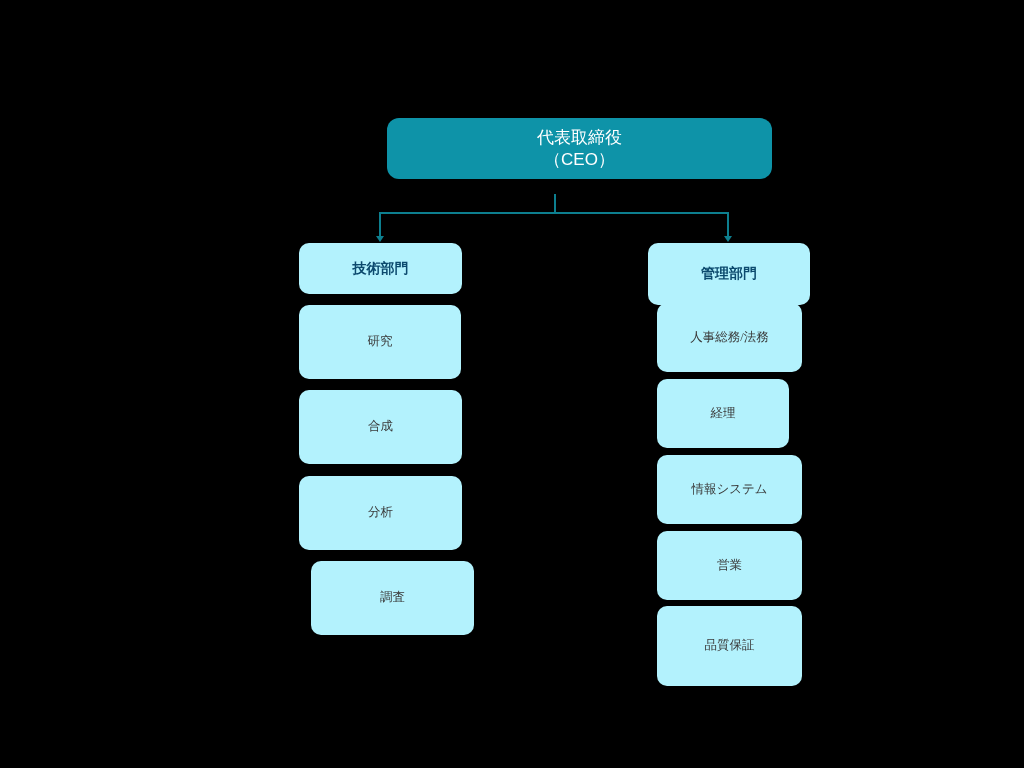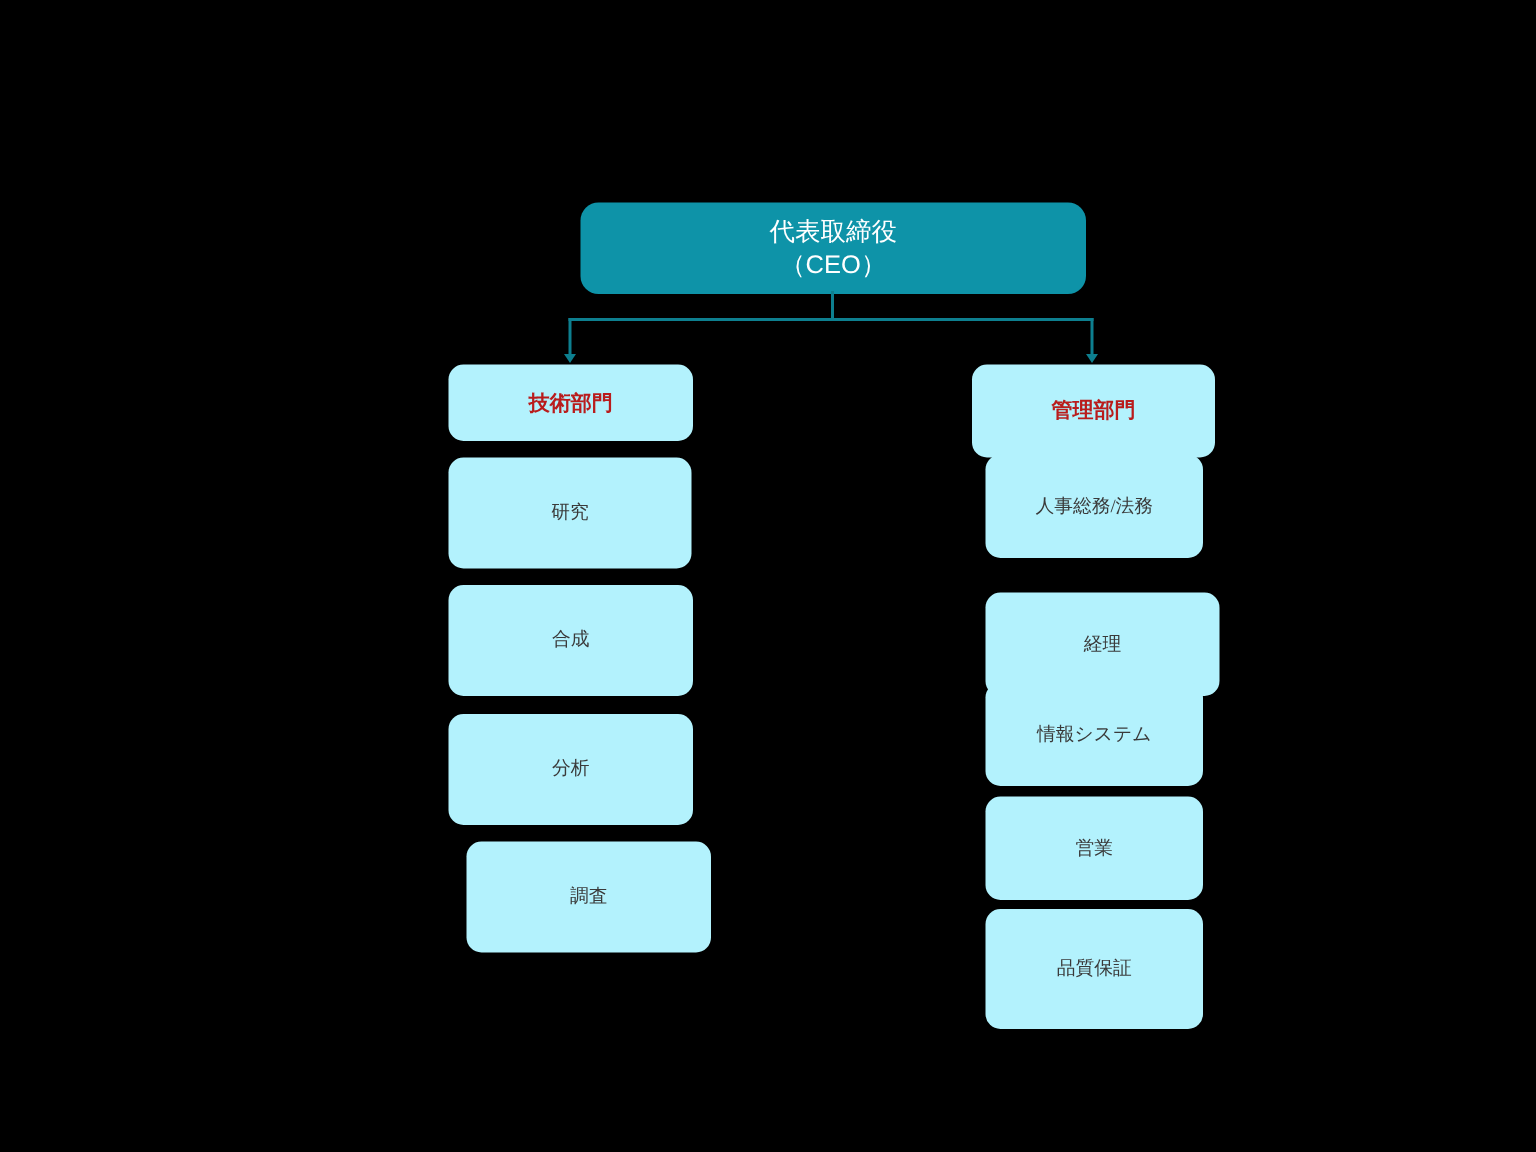--- a/index.html
+++ b/index.html
@@ -32,21 +32,21 @@
   }
   .node-root {
     background: #0e93a8;
     color: #ffffff;
     font-size: 17px;
     font-weight: 400;
     border-radius: 12px;
   }
   .node-dept {
     background: #b3f2fd;
-    color: #b91c1c;
+    color: #0c4a6e;
     font-size: 14px;
     font-weight: bold;
   }
   .node-leaf {
     background: #b3f2fd;
     color: #3a3a3a;
     font-size: 12.5px;
     font-weight: 400;
   }
   .connector {
@@ -62,21 +62,21 @@
     border-left: 4px solid transparent;
     border-right: 4px solid transparent;
     border-top: 6px solid #0d7f8f;
   }
 </style>
 </head>
 <body>
 
 <div id="chart-root">
 
-  <div class="node node-root" style="left:387px; top:135px; width:337px; height:61px;">
+  <div class="node node-root" style="left:387px; top:118px; width:385px; height:61px;">
     <span>代表取締役
 （CEO）</span>
   </div>
 
   <div class="connector conn-v" style="left:554px; top:194px; width:2px; height:19px;"></div>
 
   <div class="connector conn-h" style="left:379px; top:212px; width:350px; height:2px;"></div>
 
   <div class="connector conn-v" style="left:379px; top:212px; width:2px; height:25px;"></div>
   <div class="arrow-head" style="left:376px; top:236px;"></div>
@@ -105,21 +105,21 @@
   </div>
 
   <div class="node node-dept" style="left:648px; top:243px; width:162px; height:62px;">
     <span>管理部門</span>
   </div>
 
   <div class="node node-leaf" style="left:657px; top:303px; width:145px; height:69px;font-family:Liberation Serif, serif;">
     <span>人事総務/法務</span>
   </div>
 
-  <div class="node node-leaf" style="left:657px; top:379px; width:156px; height:69px;margin-top:16px;">
+  <div class="node node-leaf" style="left:657px; top:379px; width:132px; height:69px;">
     <span>経理</span>
   </div>
 
   <div class="node node-leaf" style="left:657px; top:455px; width:145px; height:69px;">
     <span>情報システム</span>
   </div>
 
   <div class="node node-leaf" style="left:657px; top:531px; width:145px; height:69px;">
     <span>営業</span>
   </div>

